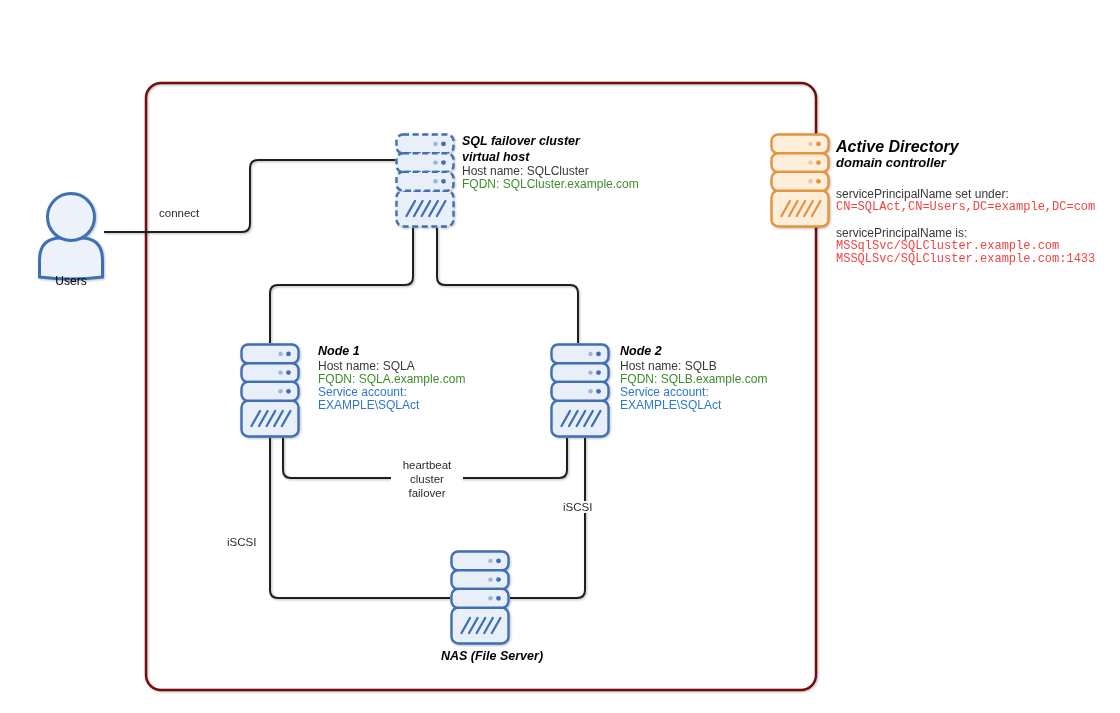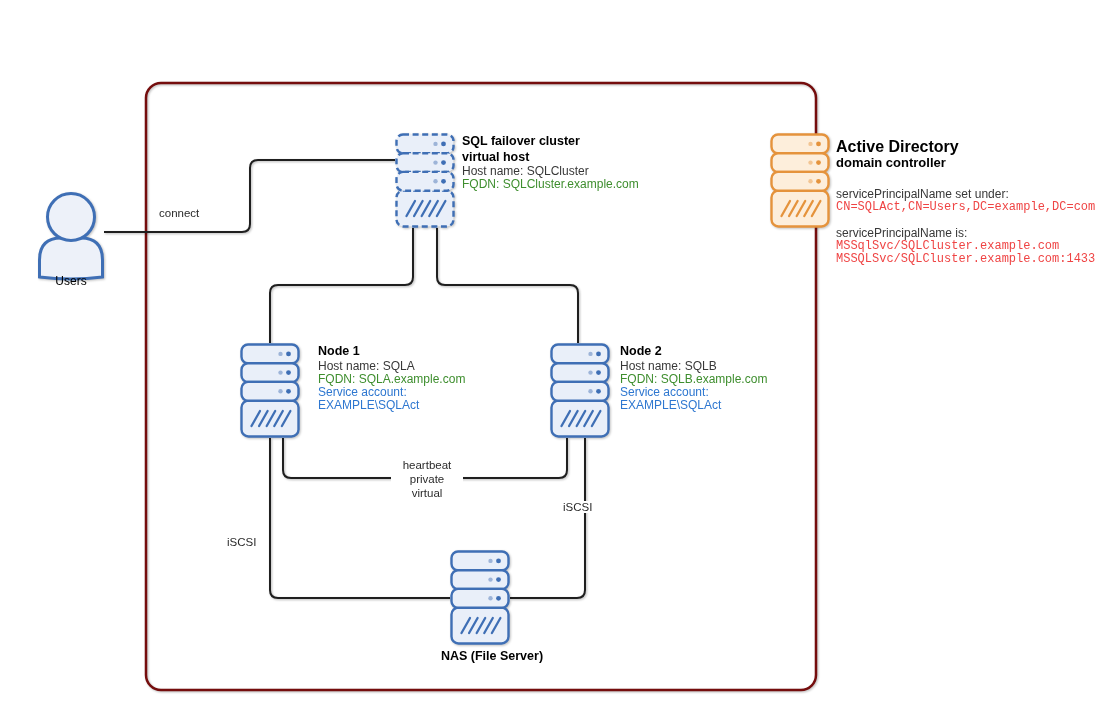--- a/index.html
+++ b/index.html
@@ -6,21 +6,21 @@
   .canvas{
     position:relative;width:1120px;height:713px;background:#ffffff;
     font-family:"Liberation Sans",sans-serif;overflow:hidden;
   }
   .layer{position:absolute;left:0;top:0;}
   .edge{fill:none;stroke:var(--edge,#1f1f1f);stroke-width:2;}
   .boundary{fill:none;stroke:var(--boundary,#750d0d);stroke-width:2.5;}
   .shadow{filter:drop-shadow(1.5px 1.5px 1px rgba(0,0,0,0.28));}
   .icon{position:absolute;line-height:0;filter:drop-shadow(1.5px 1.5px 1px rgba(0,0,0,0.25));}
   .labelblock{position:absolute;white-space:nowrap;}
-  .t-title{font-weight:bold;font-size:12.5px;line-height:15.5px;color:#000;}
+  .t-title{font-weight:bold;font-size:12.5px;line-height:15.5px;color:#000;font-style:italic;}
   .t-body{font-size:12px;line-height:13.3px;color:#383838;}
   .t-green{color:var(--green-text,#3e8e2e);}
   .t-blue{color:var(--blue-text,#2e77d0);}
   .t-mono{font-family:"Liberation Mono",monospace;font-size:12px;line-height:12.6px;color:#ef4444;}
   .edge-label{position:absolute;font-size:11.5px;color:#2b2b2b;background:#fff;padding:0 3px;}
   .center{text-align:center;}
 </style>
 </head>
 <body>
 
@@ -173,19 +173,19 @@
     <div class="t-body" style="margin-top:17px">servicePrincipalName set under:</div>
     <div class="t-mono">CN=SQLAct,CN=Users,DC=example,DC=com</div>
     <div class="t-body" style="margin-top:13px">servicePrincipalName is:</div>
     <div class="t-mono">MSSqlSvc/SQLCluster.example.com</div>
     <div class="t-mono">MSSQLSvc/SQLCluster.example.com:1433</div>
   </div>
 
   <div class="edge-label" style="left:156px;top:207px">connect</div>
   <div class="edge-label center" style="left:391px;top:459px;width:66px;line-height:13.8px">
     <div>heartbeat</div>
-    <div>private</div>
-    <div>virtual</div>
+    <div>cluster</div>
+    <div>failover</div>
   </div>
   <div class="edge-label" style="left:224px;top:536px">iSCSI</div>
   <div class="edge-label" style="left:560px;top:501px">iSCSI</div>
 
 </div>
 
 </body></html>

